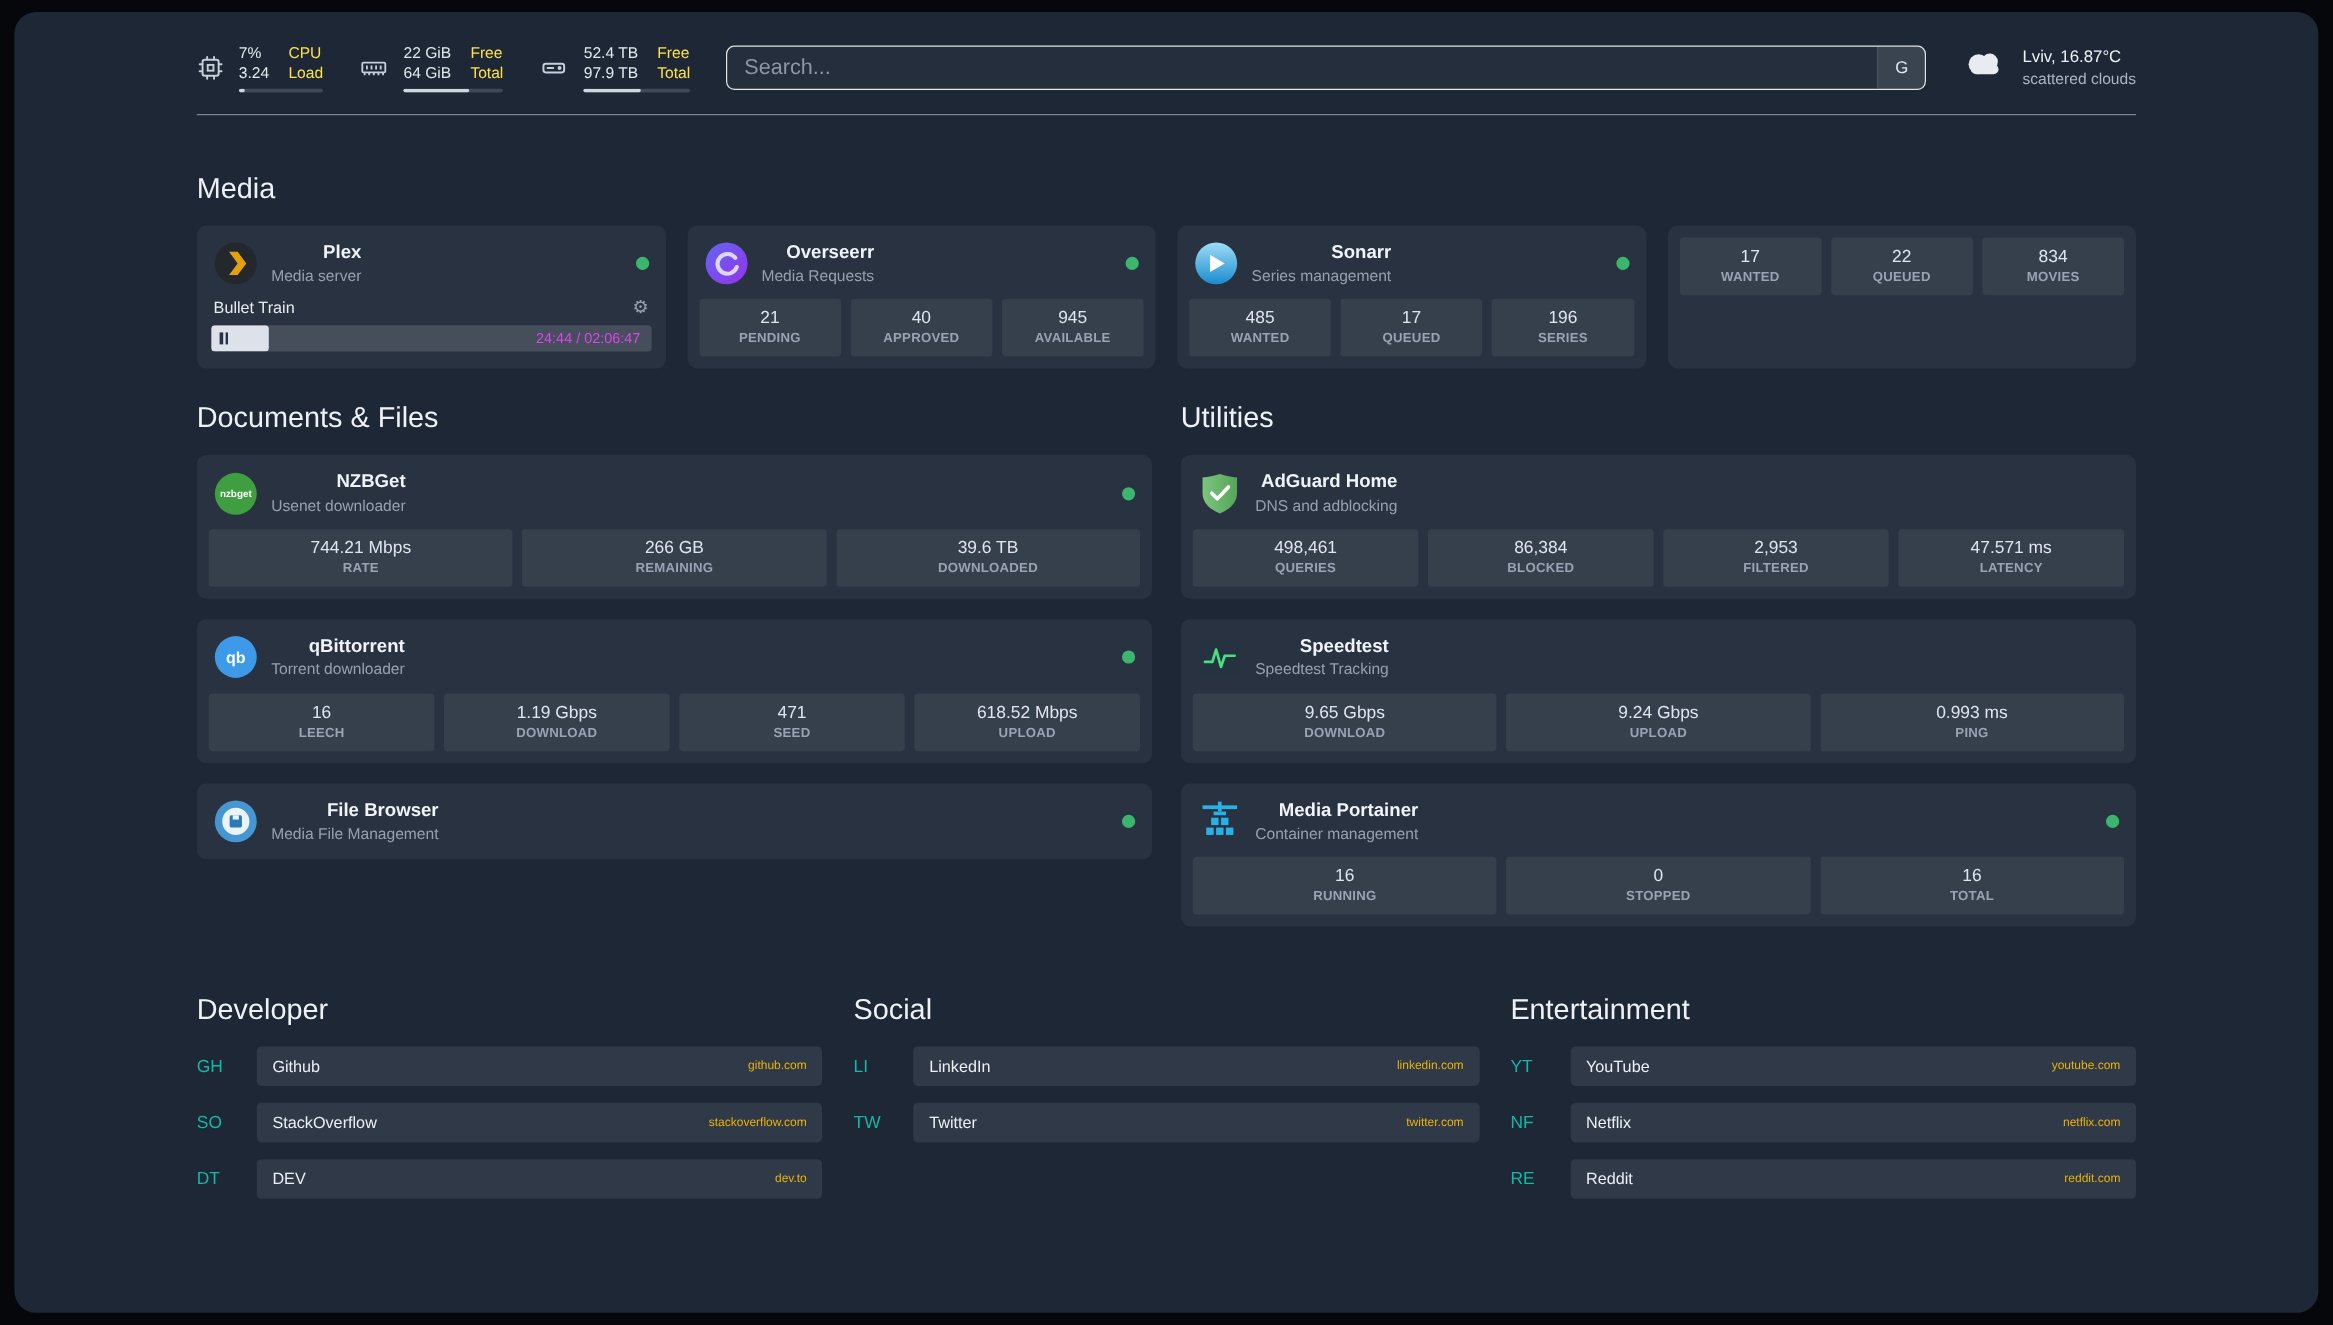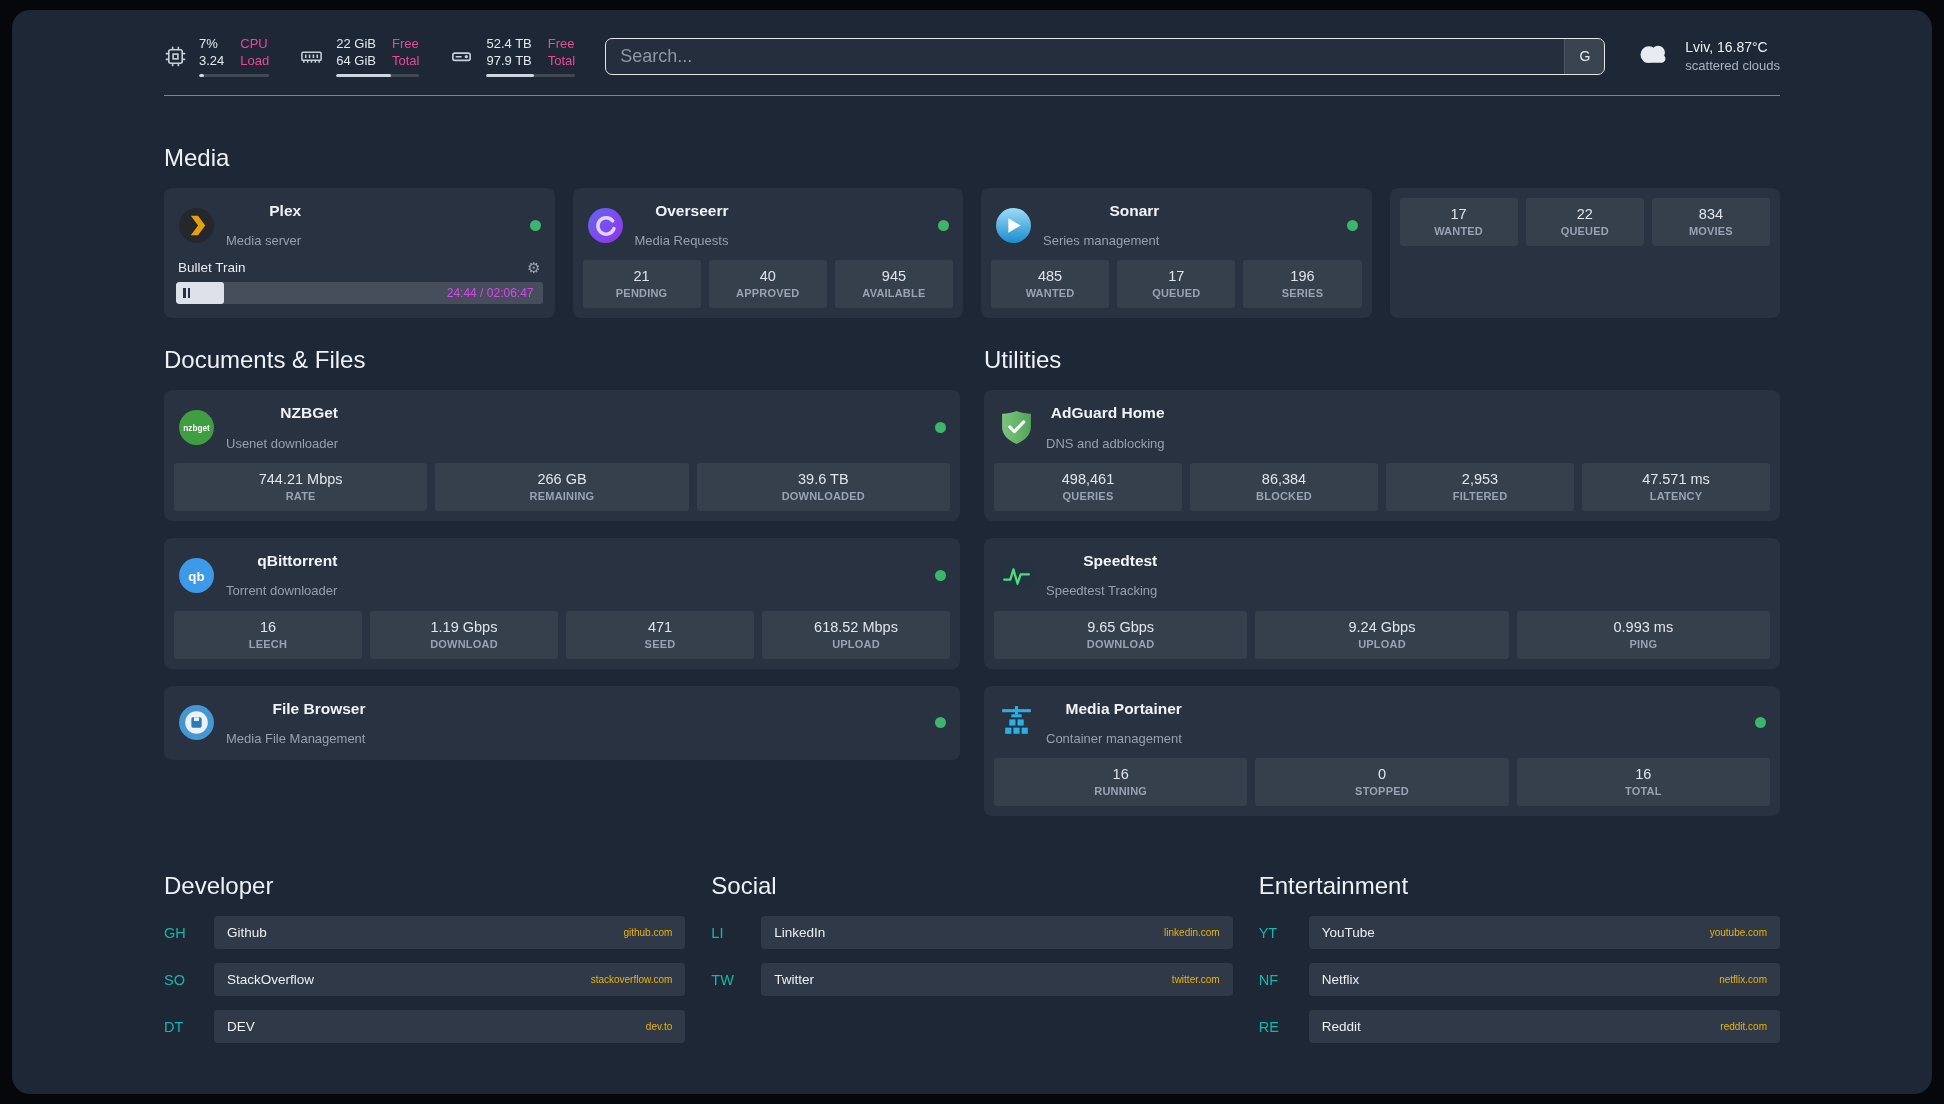--- a/index.html
+++ b/index.html
@@ -17,21 +17,21 @@
 
   
   .topbar { display: flex; align-items: center; gap: 30px; }
   .resources { display: flex; align-items: center; gap: 30px; }
   .resource { display: flex; align-items: center; gap: 12px; }
   .res-icon { display: flex; align-items: center; }
   .res-body { display: flex; flex-direction: column; }
   .res-row { display: flex; gap: 16px; }
   .res-nums, .res-labels { display: flex; flex-direction: column; line-height: 1.3; }
   .res-nums span { font-size: 13px; color: #e3e8ef; }
-  .res-labels span { font-size: 13px; color: #ec4899; }
+  .res-labels span { font-size: 13px; color: #fde047; }
   .res-bar { margin-top: 4px; height: 3px; width: 100%; background: rgba(255,255,255,0.16); border-radius: 2px; overflow: hidden; }
   .res-bar-fill { height: 100%; background: #cfd6df; border-radius: 2px; }
 
   .search-wrap { flex: 1; position: relative; }
   .search-input {
     width: 100%; height: 37px; background: rgba(255,255,255,0.035);
     border: 1px solid #e5e5e5; border-radius: 7px; outline: none;
     color: #e5e9f0; font-size: 18px; padding: 0 52px 0 14px;
     font-family: "Liberation Sans", sans-serif;
   }
@@ -56,21 +56,21 @@
 
   .card {
     background: rgba(255,255,255,0.05); border-radius: 8px;
     padding: 10px; cursor: pointer;
   }
   .card-header { display: flex; align-items: center; gap: 11px; padding: 3px 4px 11px 4px; }
   .card.compact .card-header { padding-bottom: 3px; }
   .svc-icon { width: 37px; height: 37px; display: flex; align-items: center; justify-content: center; flex: none; }
   .svc-text { display: flex; flex-direction: column; line-height: 1.25; text-align: right; }
   .svc-name { font-size: 15.5px; font-weight: 600; color: #f0f3f8; }
-  .svc-desc { font-size: 13px; color: #96a0af; margin-top: 13px; }
+  .svc-desc { font-size: 13px; color: #96a0af; margin-top: 2px; }
   .status-dot { width: 11px; height: 11px; border-radius: 50%; background: #3cb56d; margin-left: auto; flex: none; }
 
   .stats-row { display: flex; gap: 8px; }
   .stat { flex: 1; background: rgba(255,255,255,0.065); border-radius: 3px; text-align: center; padding: 8px 2px 9px 2px; }
   .stat-value { font-size: 14.5px; color: #e0e5ed; }
   .stat-label { font-size: 11px; font-weight: 700; color: #98a3b3; margin-top: 3px; letter-spacing: 0.2px; }
 
   
   .player { padding: 0 2px; }
   .player-row { display: flex; align-items: center; justify-content: space-between; margin-bottom: 7px; padding: 0 2px; }

